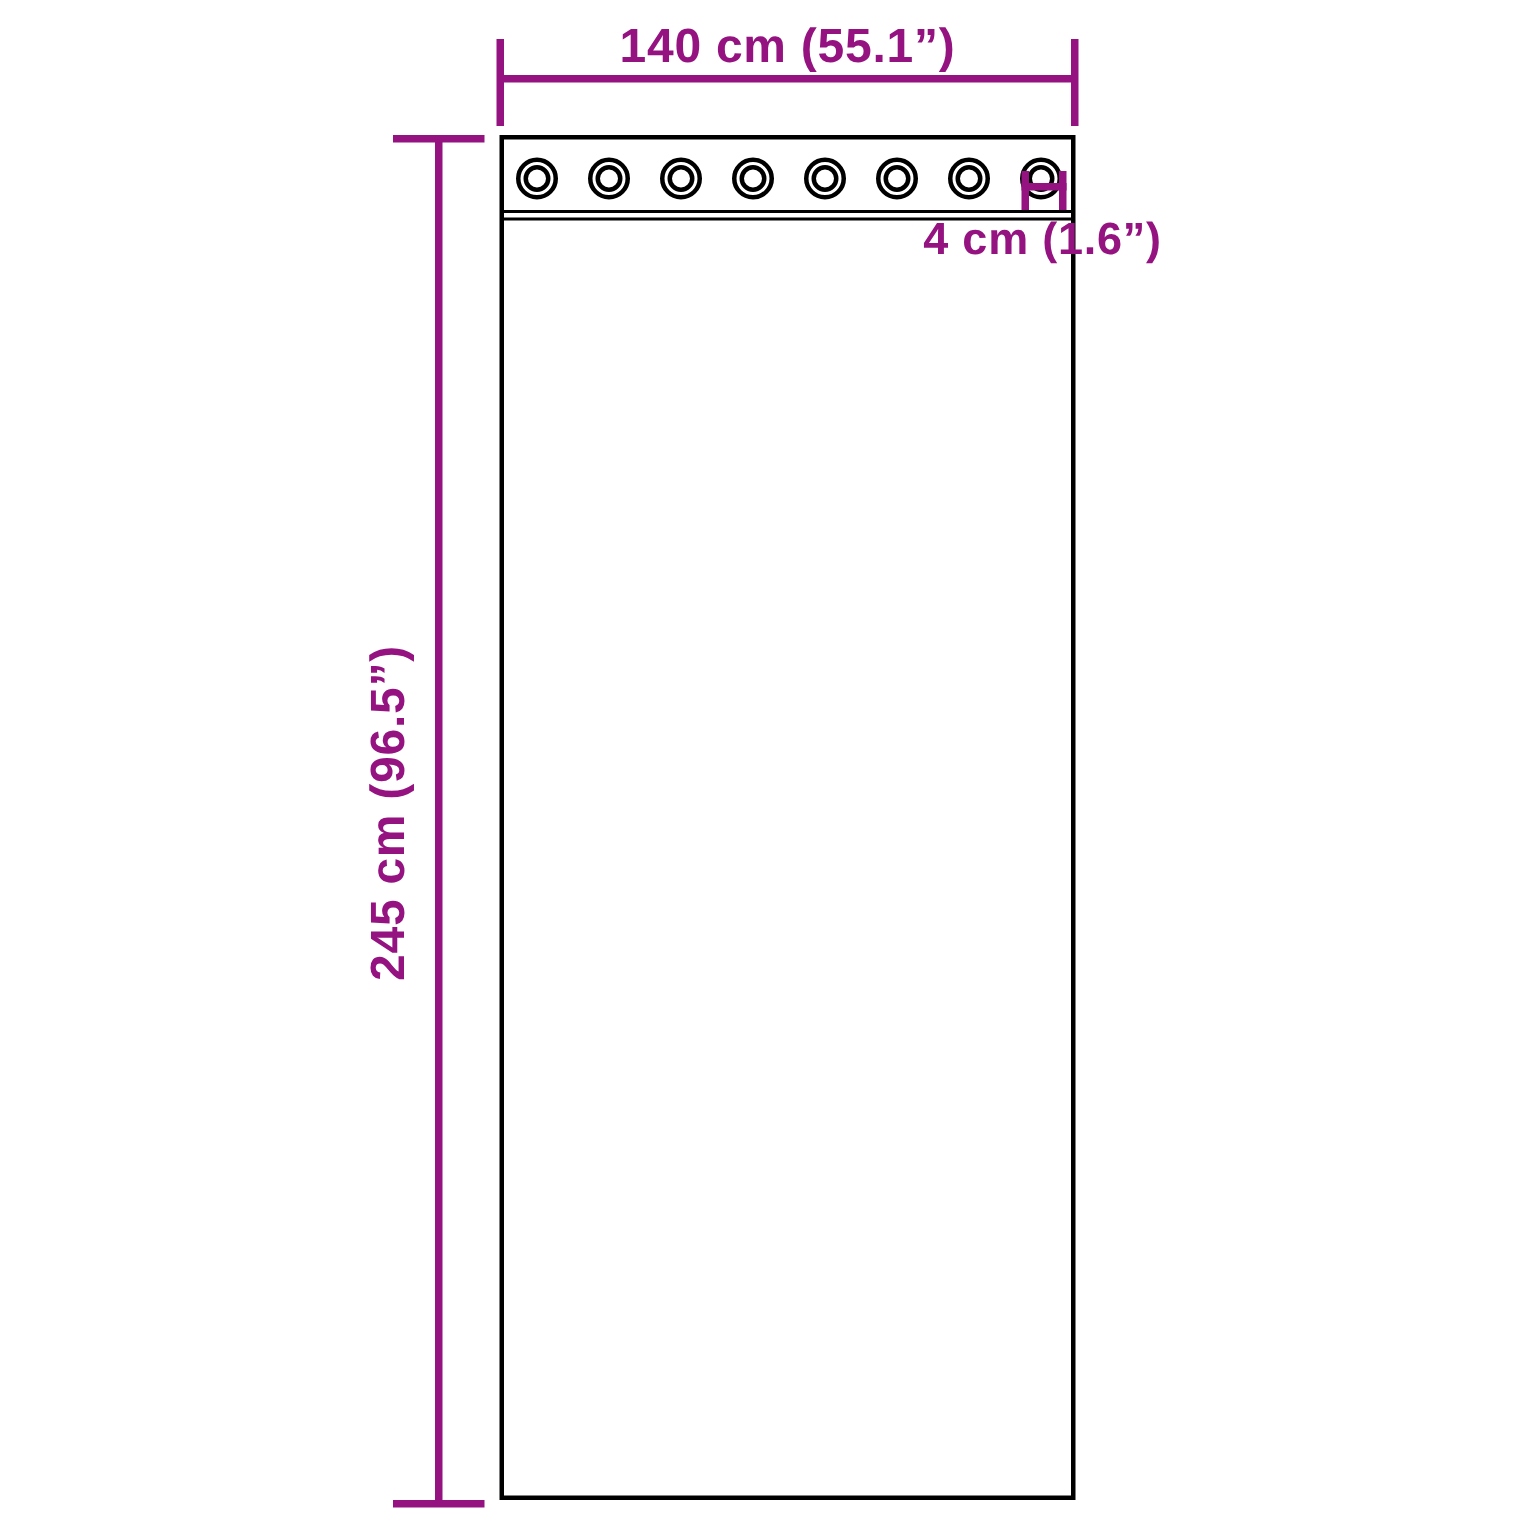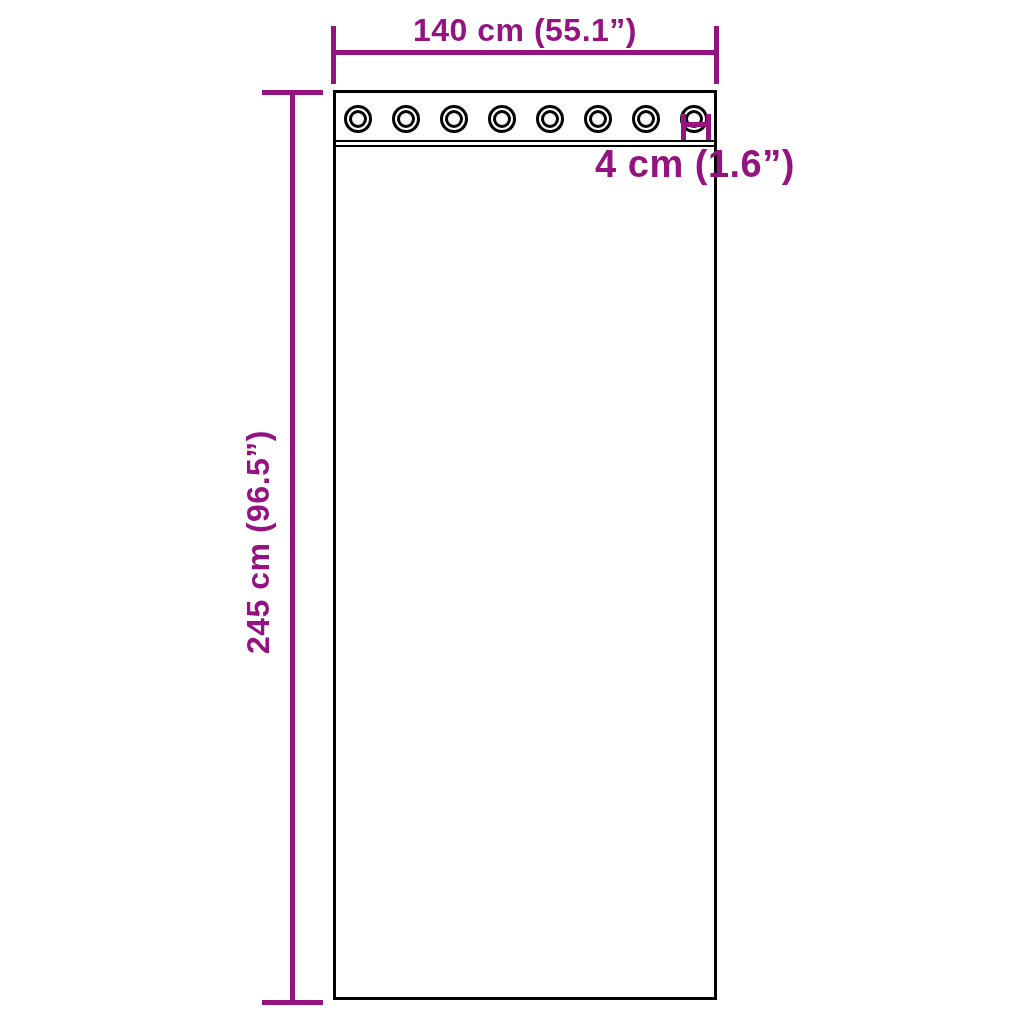--- a/index.html
+++ b/index.html
@@ -105,21 +105,21 @@
   }
   .height-label {
     left: 258px;
     top: 542px;
     font-size: 32px;
     transform: translate(-50%, -50%) rotate(-90deg);
   }
   .grommet-label {
     left: 695px;
     top: 145px;
-    font-size: 38px;
+    font-size: 30px;
     transform: translateX(-50%);
   }
 </style>
 </head>
 <body>
 
 <div class="canvas">
 
   <div class="curtain"></div>
 

